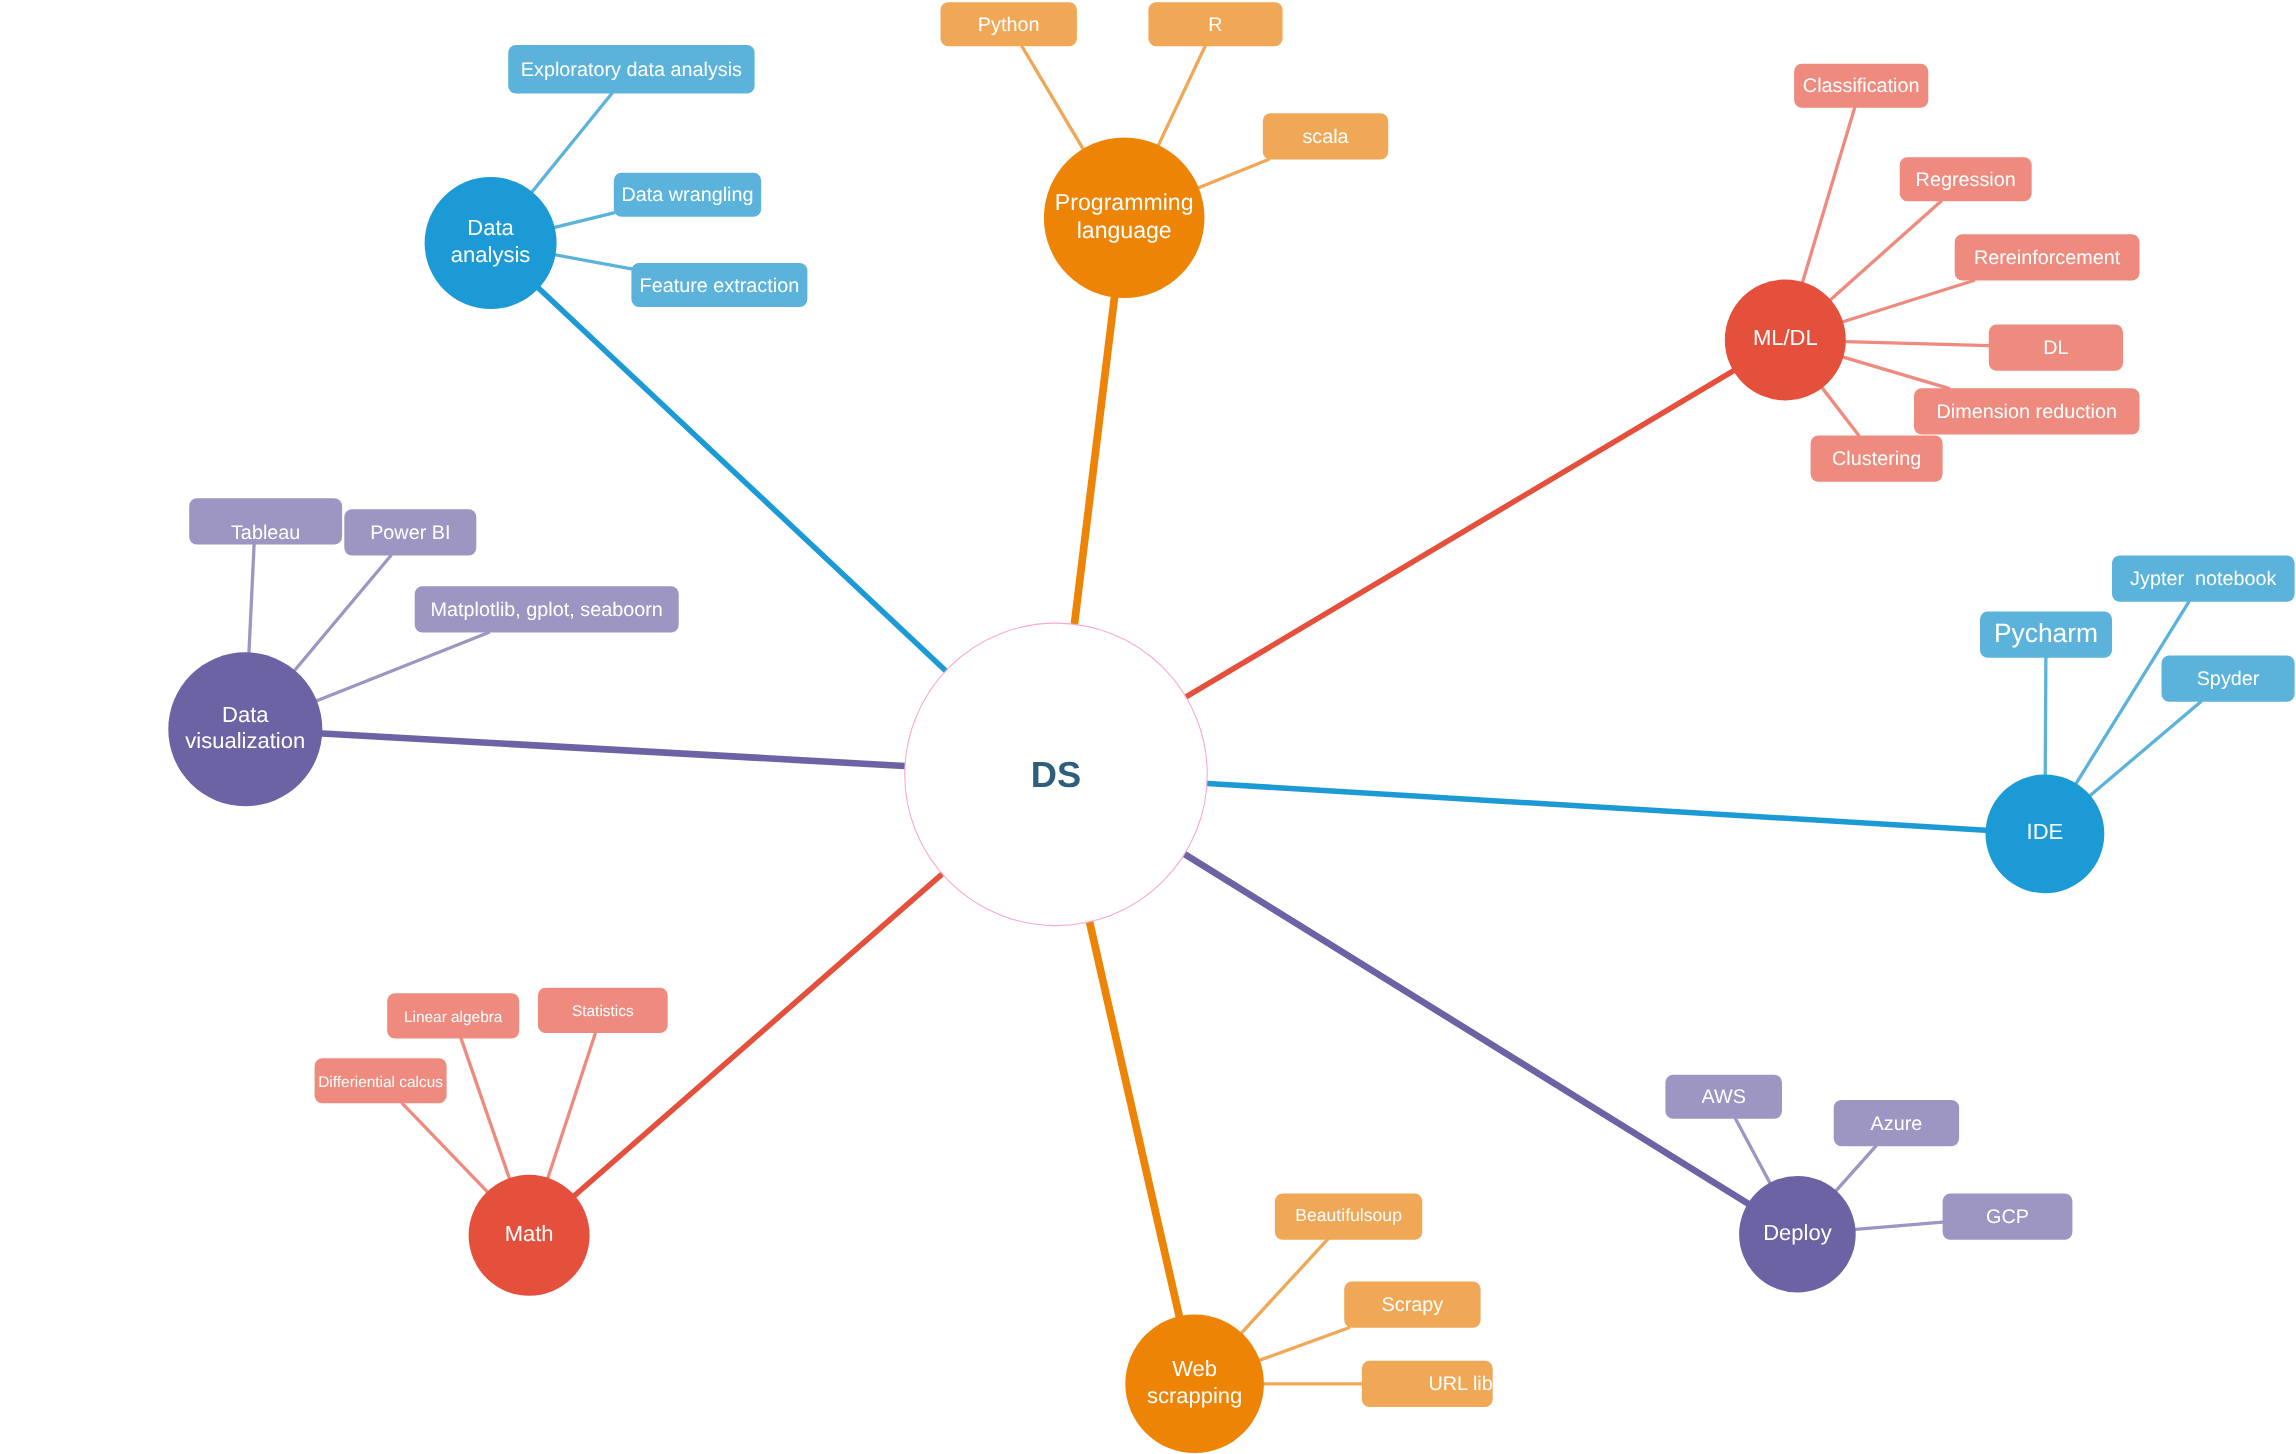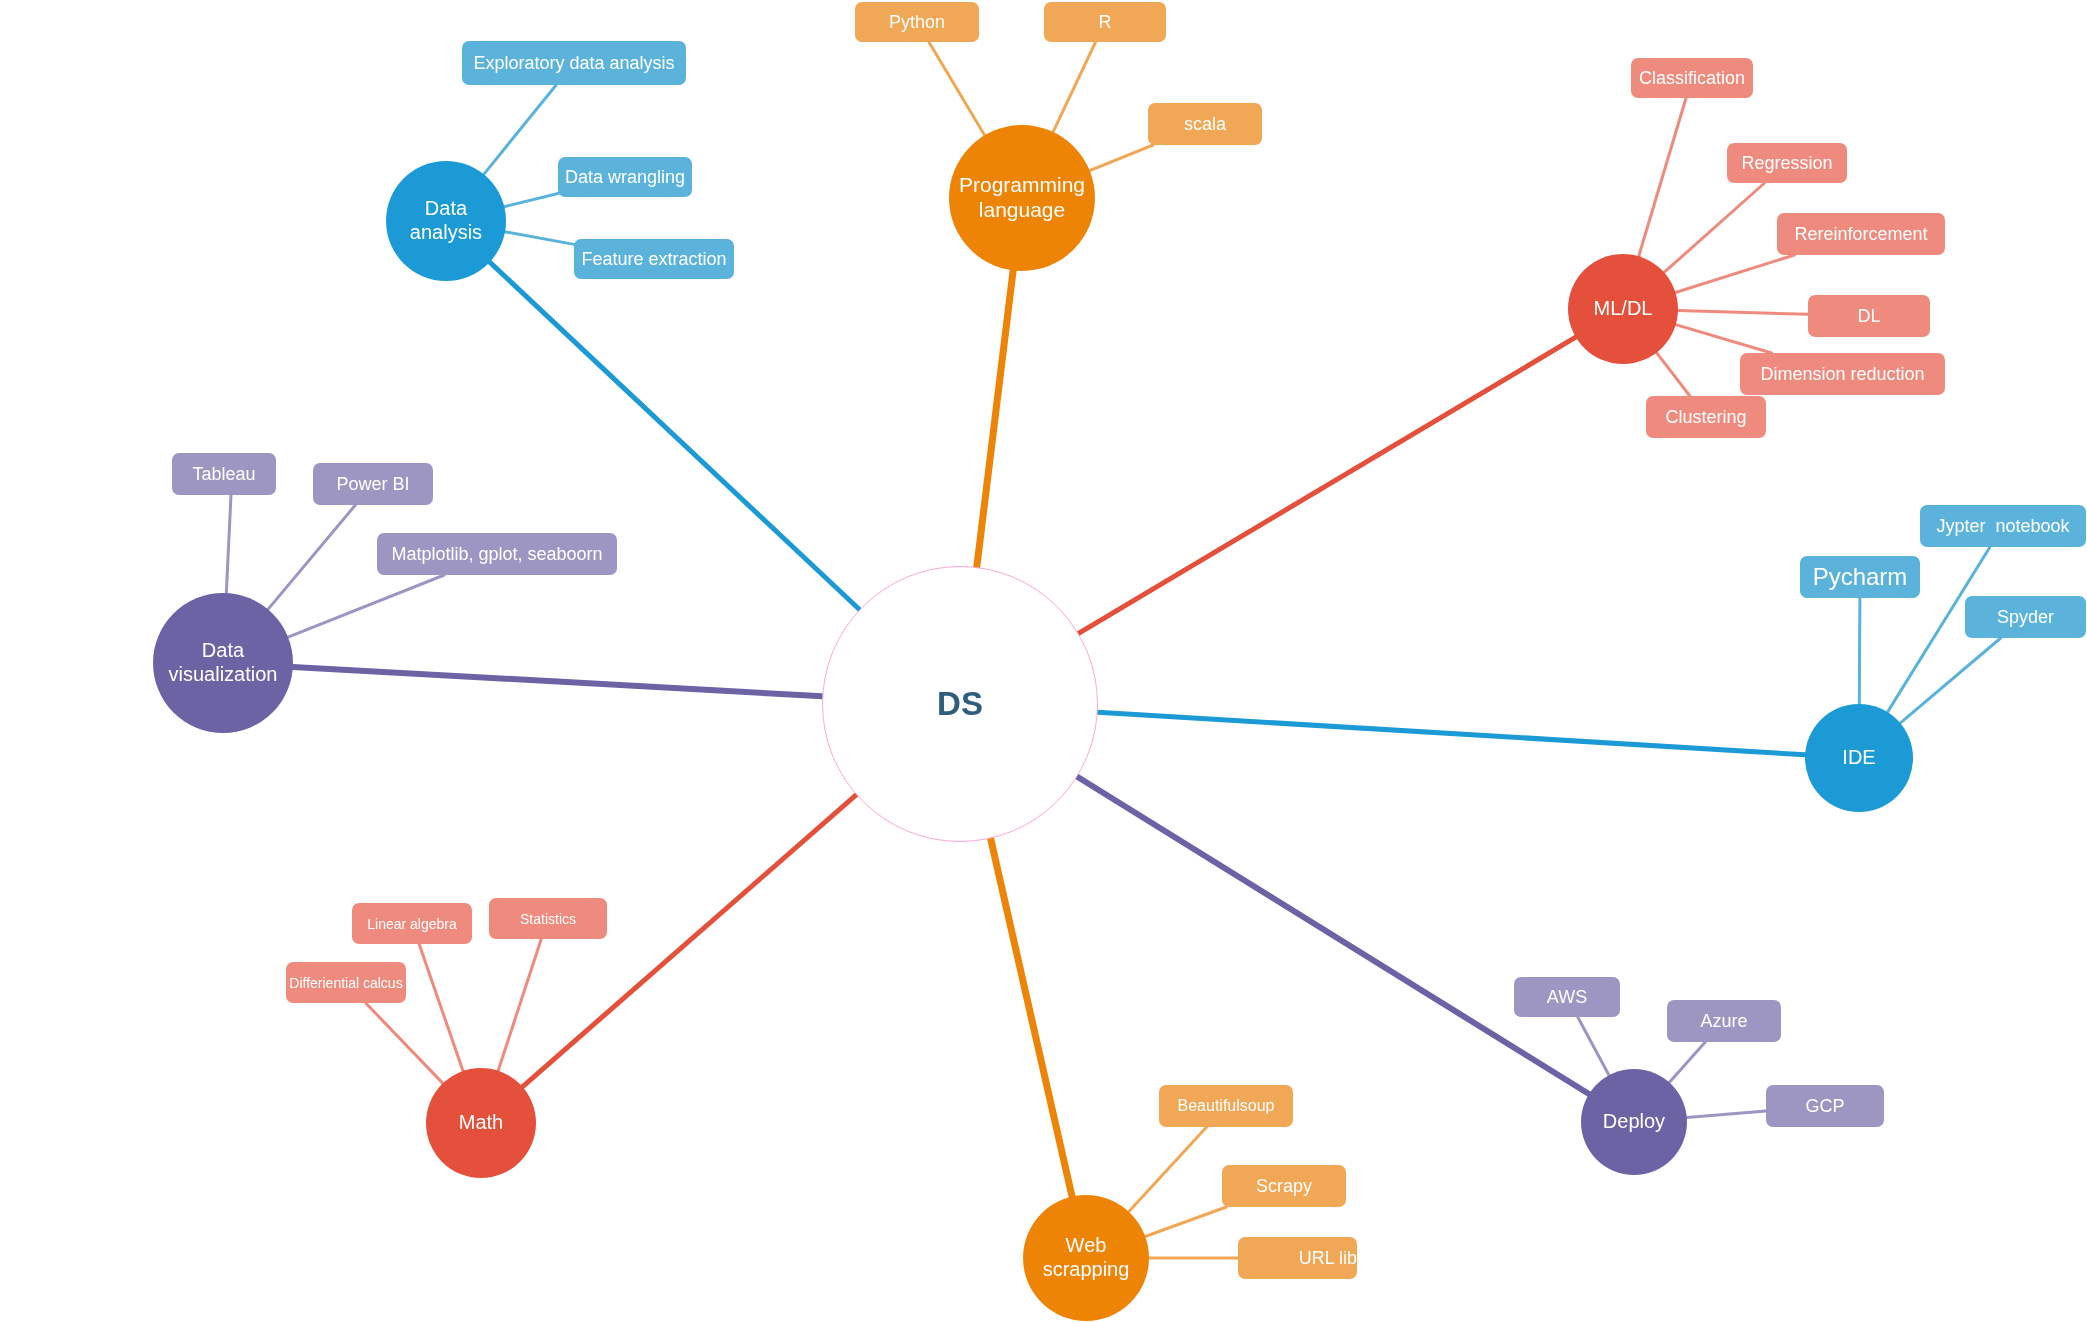--- a/index.html
+++ b/index.html
@@ -71,21 +71,21 @@
       <div class="leaf" style="left: 1965px; top: 596px; width: 121px; height: 42px; background: rgb(91, 179, 219); font-size: 18px;"><span>Spyder</span></div>
       <div class="leaf" style="left: 1514px; top: 977px; width: 106px; height: 40px; background: rgb(157, 149, 194); font-size: 18px;"><span>AWS</span></div>
       <div class="leaf" style="left: 1667px; top: 1000px; width: 114px; height: 42px; background: rgb(157, 149, 194); font-size: 18px;"><span>Azure</span></div>
       <div class="leaf" style="left: 1766px; top: 1085px; width: 118px; height: 42px; background: rgb(157, 149, 194); font-size: 18px;"><span>GCP</span></div>
       <div class="leaf" style="left: 1159px; top: 1085px; width: 134px; height: 42px; background: rgb(240, 168, 86); font-size: 16px;"><span>Beautifulsoup</span></div>
       <div class="leaf" style="left: 1222px; top: 1165px; width: 124px; height: 42px; background: rgb(240, 168, 86); font-size: 18px;"><span>Scrapy</span></div>
       <div class="leaf" style="left: 1238px; top: 1237px; width: 119px; height: 42px; background: rgb(240, 168, 86); font-size: 18px; justify-content: flex-end;"><span>URL lib</span></div>
       <div class="leaf" style="left: 352px; top: 903px; width: 120px; height: 41px; background: rgb(238, 139, 126); font-size: 14px;"><span>Linear algebra</span></div>
       <div class="leaf" style="left: 489px; top: 898px; width: 118px; height: 41px; background: rgb(238, 139, 126); font-size: 14px;"><span>Statistics</span></div>
       <div class="leaf" style="left: 286px; top: 962px; width: 120px; height: 41px; background: rgb(238, 139, 126); font-size: 14px;"><span>Differiential calcus</span></div>
-      <div class="leaf" style="left: 172px; top: 453px; width: 104px; height: 42px; background: rgb(157, 149, 194); font-size: 18px;"><span>Tableau</span></div>
+      <div class="leaf" style="left: 172px; top: 453px; width: 139px; height: 42px; background: rgb(157, 149, 194); font-size: 18px; align-items: flex-end;"><span>Tableau</span></div>
       <div class="leaf" style="left: 313px; top: 463px; width: 120px; height: 42px; background: rgb(157, 149, 194); font-size: 18px;"><span>Power BI</span></div>
       <div class="leaf" style="left: 377px; top: 533px; width: 240px; height: 42px; background: rgb(157, 149, 194); font-size: 18px;"><span>Matplotlib, gplot, seaboorn</span></div>
       <div class="node" style="left: 386px; top: 161px; width: 120px; height: 120px; font-size: 20px; background: rgb(27, 154, 214);">
         <span style="white-space: pre-line;">Data
 analysis</span>
       </div>
       <div class="node" style="left: 949px; top: 125px; width: 146px; height: 146px; font-size: 21px; background: rgb(237, 132, 5);">
         <span style="white-space: pre-line;">Programming
 language</span>
       </div>

